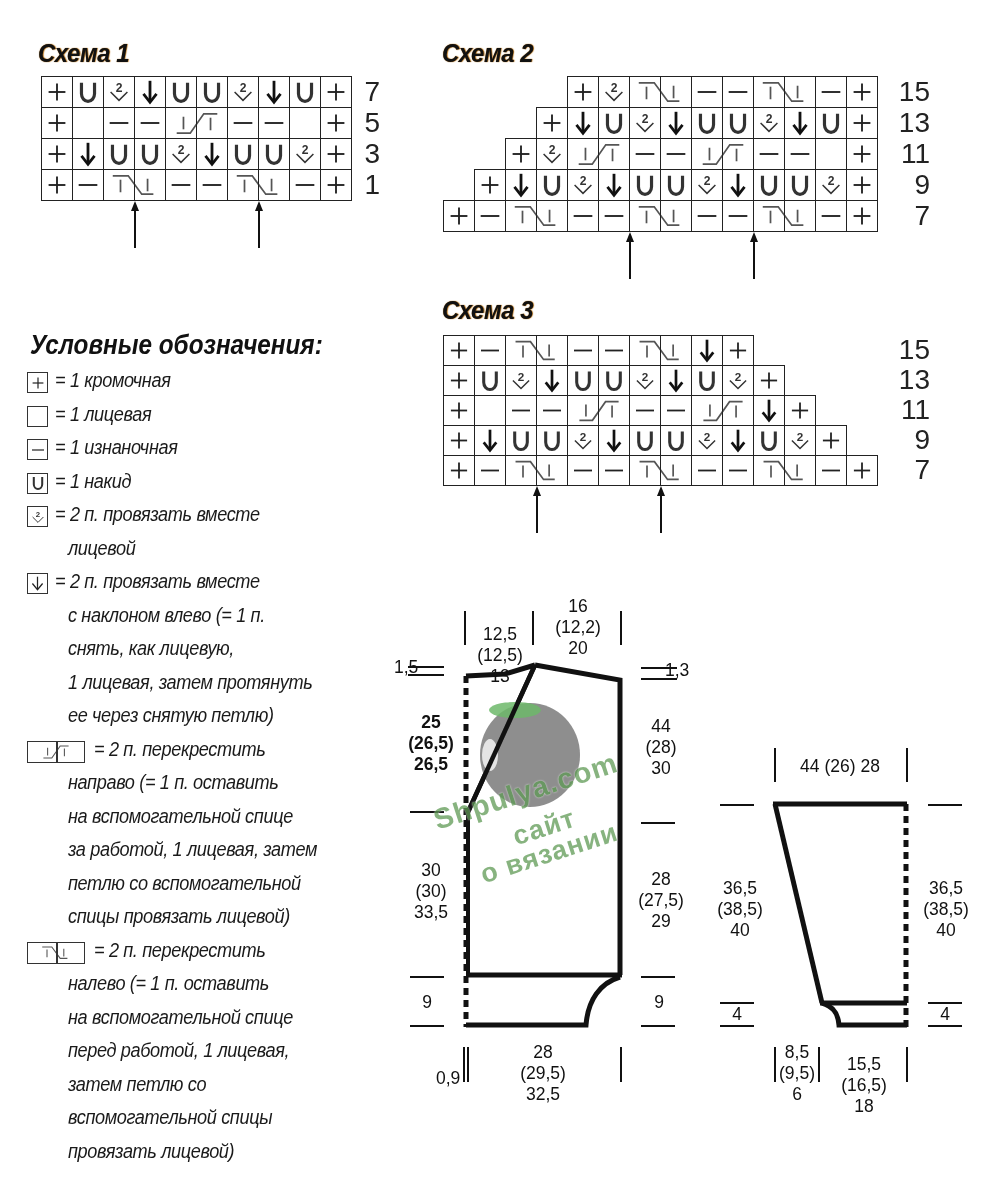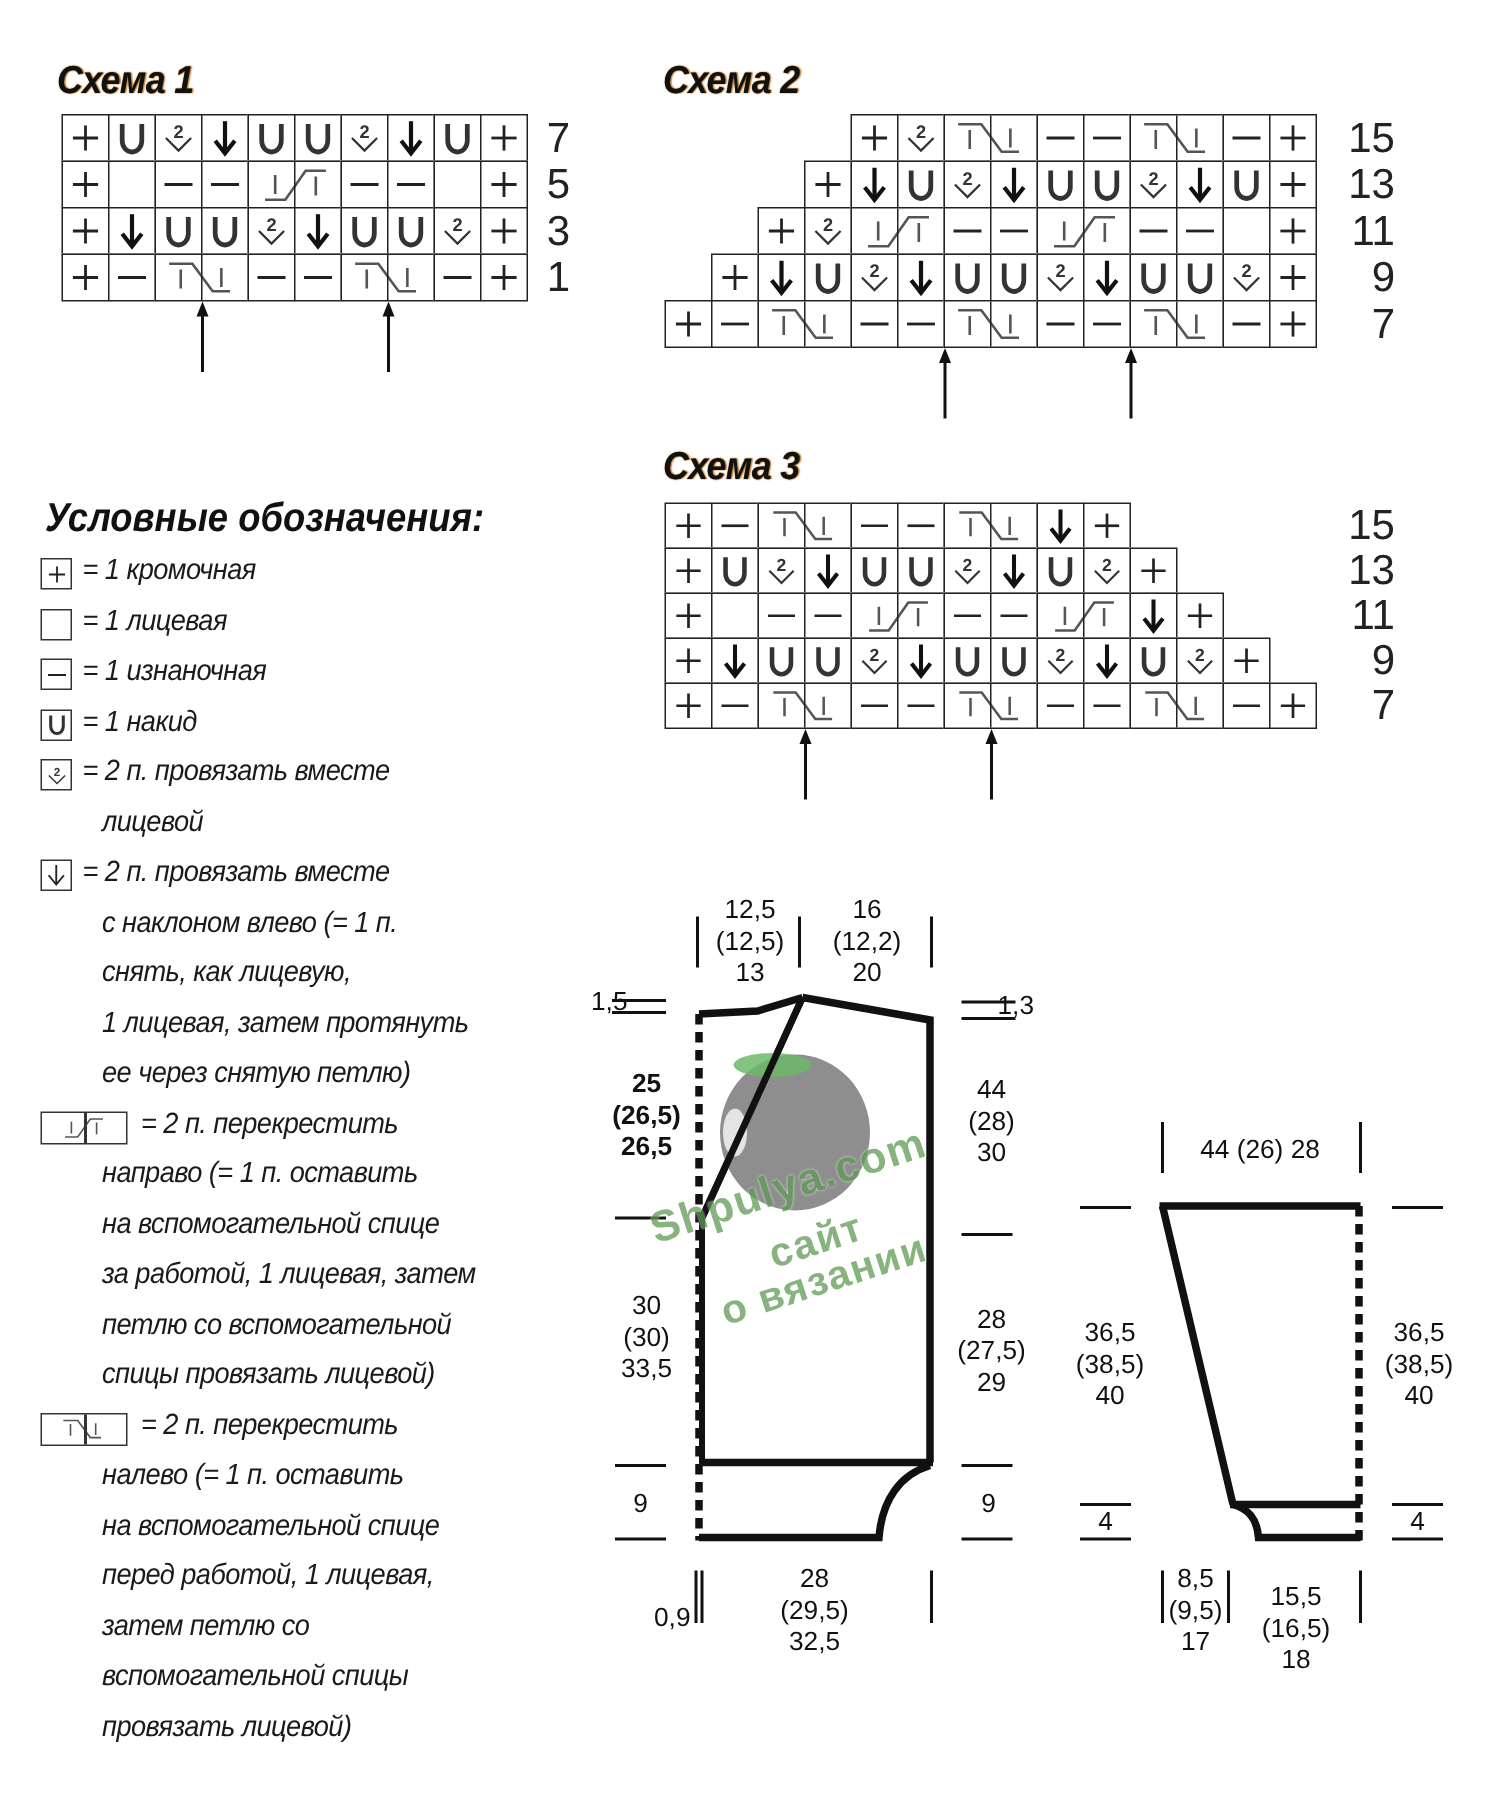--- a/index.html
+++ b/index.html
@@ -980,21 +980,21 @@
     <ellipse cx="45" cy="10" rx="26" ry="8" fill="#6db86a" opacity="0.85"></ellipse>
   </svg>
 
   <svg class="abs" style="left:0;top:0;" width="990" height="1200">
     <line x1="535" y1="665" x2="468" y2="812" stroke="#111" stroke-width="4.5"></line>
   </svg>
 
   <div class="tick-v" style="left:464px;top:611px;height:34px;"></div>
   <div class="tick-v" style="left:532px;top:611px;height:34px;"></div>
   <div class="tick-v" style="left:620px;top:611px;height:34px;"></div>
-  <div class="dim" style="left:467px;top:596px;width:66px;">12,5
+  <div class="dim" style="left:467px;top:624px;width:66px;">12,5
 (12,5)
 13</div>
   <div class="dim" style="left:536px;top:596px;width:84px;">16
 (12,2)
 20</div>
 
   <div class="dim" style="left:394px;top:657px;width:30px;text-align:left;">1,5</div>
   <div class="tick-h" style="left:408px;top:666px;width:36px;"></div>
   <div class="tick-h" style="left:408px;top:674px;width:36px;"></div>
 
@@ -1062,17 +1062,17 @@
   <div class="tick-h" style="left:928px;top:1002px;width:34px;"></div>
   <div class="dim" style="left:726px;top:1004px;width:22px;">4</div>
   <div class="dim" style="left:934px;top:1004px;width:22px;">4</div>
   <div class="tick-h" style="left:720px;top:1025px;width:34px;"></div>
   <div class="tick-h" style="left:928px;top:1025px;width:34px;"></div>
   <div class="tick-v" style="left:774px;top:1047px;height:35px;"></div>
   <div class="tick-v" style="left:818px;top:1047px;height:35px;"></div>
   <div class="tick-v" style="left:906px;top:1047px;height:35px;"></div>
   <div class="dim" style="left:776px;top:1042px;width:42px;">8,5
 (9,5)
-17</div>
+6</div>
   <div class="dim" style="left:826px;top:1054px;width:76px;">15,5
 (16,5)
 18</div>
 </div>
 
 </body></html>

